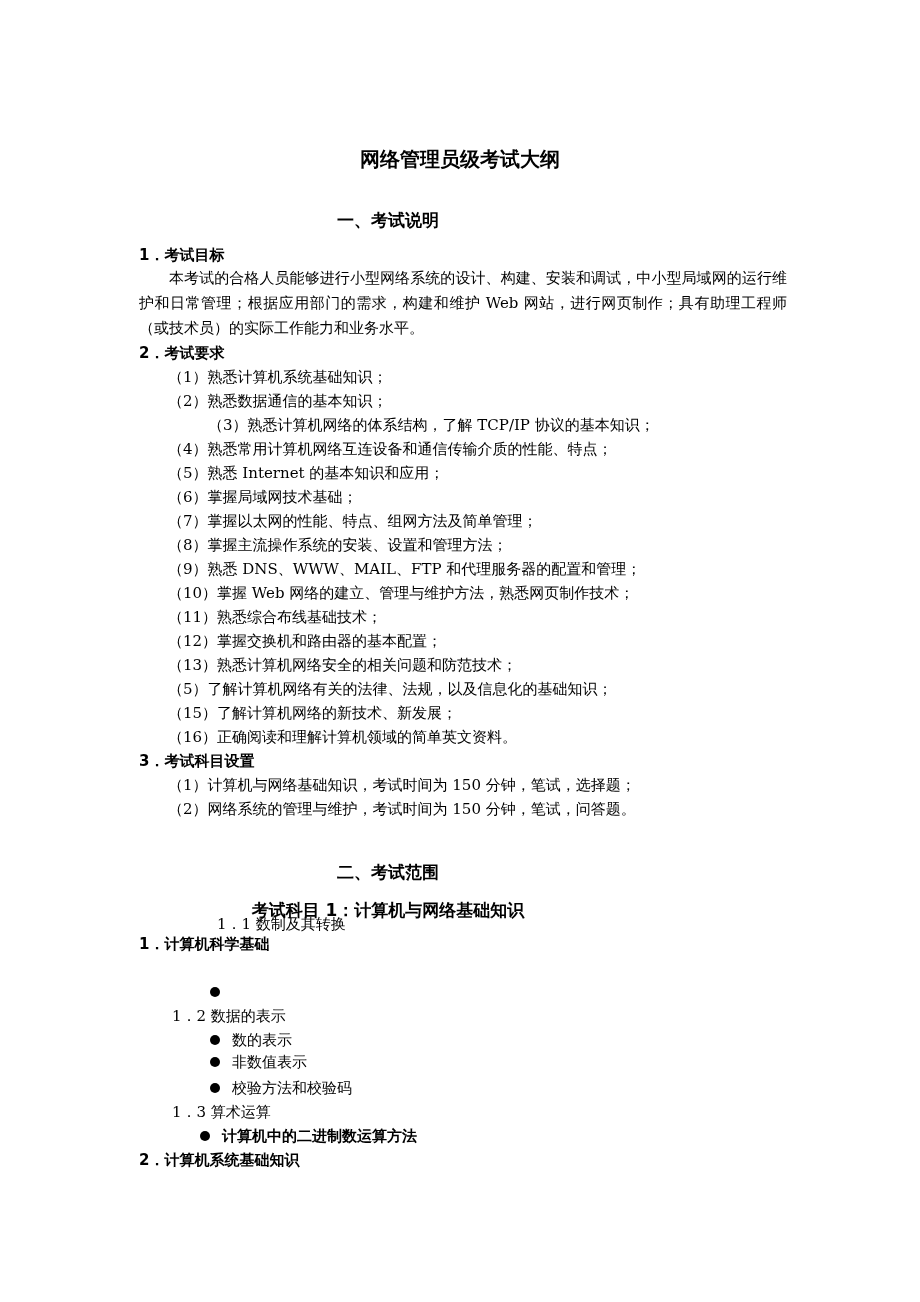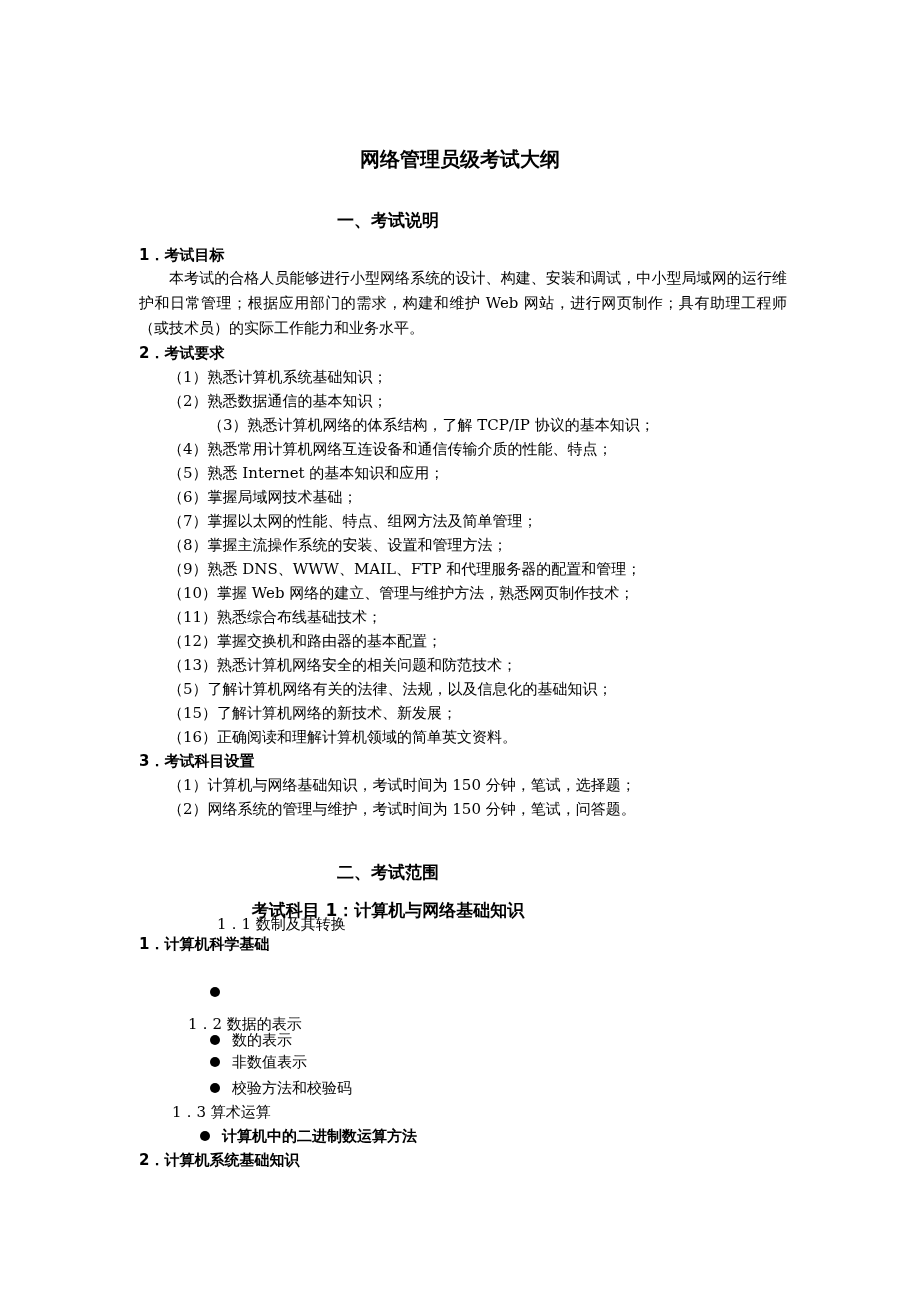--- a/index.html
+++ b/index.html
@@ -54,21 +54,21 @@
   <div class="h1" style="top:861px;">二、考试范围</div>
   <div class="h1" style="top:899px;">考试科目 1：计算机与网络基础知识</div>
 
   <div class="line h2" style="left:139px; top:934px;">1．计算机科学基础</div>
 
   <div class="line" style="left:172px; top:914px;margin-left:45px;">1．1 数制及其转换</div>
   <div class="line" style="left:210px; top:982px;">
     <span class="bullet-dot"></span>
   </div>
 
-  <div class="line" style="left:188px; top:1006px;margin-top:8px;">1．2 数据的表示</div>
+  <div class="line" style="left:172px; top:1006px;">1．2 数据的表示</div>
   <div class="line" style="left:210px; top:1030px;">
     <span class="bullet-dot"></span><span>数的表示</span>
   </div>
   <div class="line" style="left:210px; top:1054px;font-family:Liberation Mono, monospace;">
     <span class="bullet-dot"></span><span>非数值表示</span>
   </div>
   <div class="line" style="left:210px; top:1078px;">
     <span class="bullet-dot"></span><span>校验方法和校验码</span>
   </div>
 

